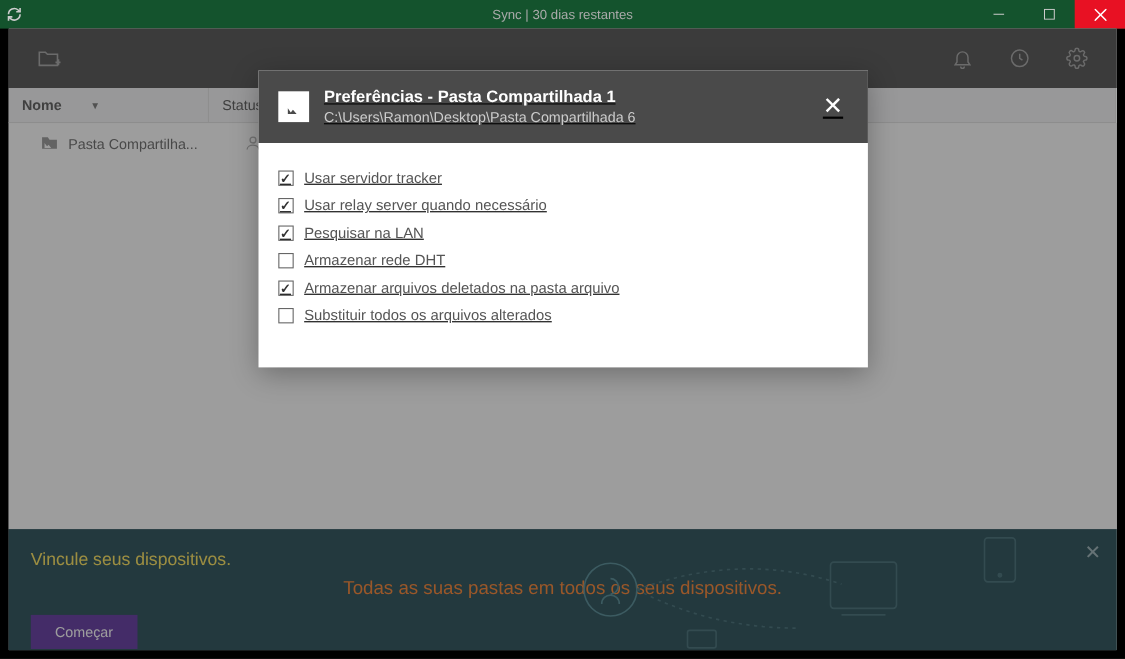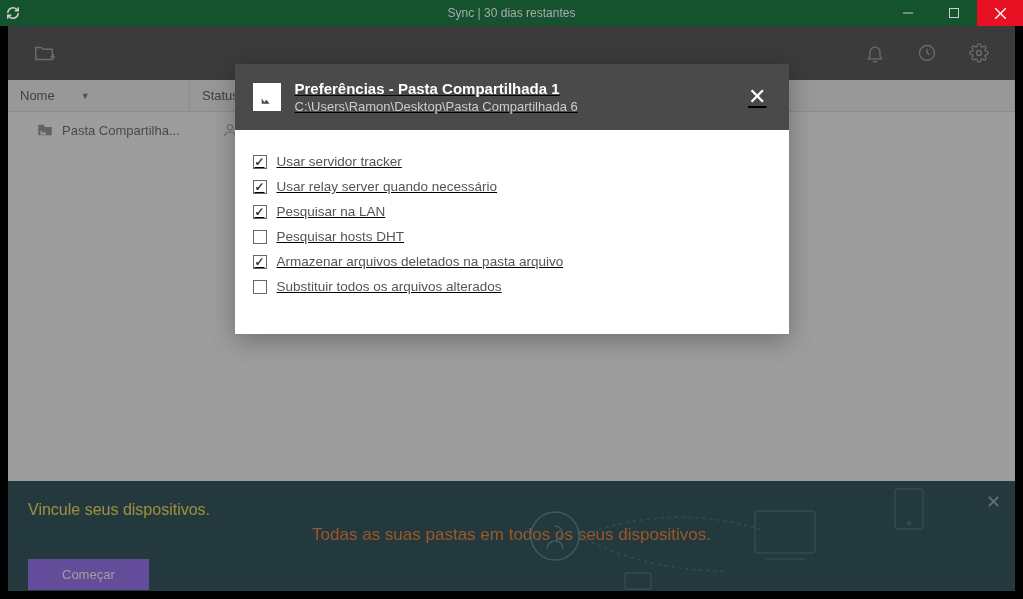--- a/index.html
+++ b/index.html
@@ -19,35 +19,35 @@
 
 .toolbar { height: 54px; background: #3a3a3a; display: flex; align-items: center; padding: 0 12px; justify-content: space-between; }
 .toolbar-left { display: flex; align-items: center; gap: 14px; }
 .toolbar-right { display: flex; align-items: center; gap: 4px; }
 .tb-icon { width: 48px; height: 48px; display: flex; align-items: center; justify-content: center; color: #9a9a9a; cursor: pointer; }
 .tb-icon svg { stroke: #9a9a9a; }
 
 
 .col-header { height: 32px; background: #f4f5f6; display: flex; align-items: center; border-bottom: 1px solid #ddd; }
 .col { padding: 0 12px; font-size: 13px; color: #444; display: flex; align-items: center; gap: 6px; border-right: 1px solid #e0e0e0; height: 100%; }
-.col-name { width: 182px; font-weight: 400; gap: 26px; }
+.col-name { width: 182px; font-weight: 700; gap: 26px; }
 .col-status { flex: 1; }
 
 
 .content { flex: 1; background: #fff; overflow: auto; }
 .row { display: flex; align-items: center; height: 36px; padding: 0 28px; font-size: 13px; color: #555; }
 .row-icon { width: 18px; height: 18px; margin-right: 8px; color: #888; }
 .row-name { width: 148px; overflow: hidden; text-overflow: ellipsis; white-space: nowrap; }
 .row-status { display: flex; align-items: center; gap: 6px; color: #888; padding-left: 12px; }
 
 
 .banner { position: relative; height: 110px; background: #0a3640; color: #cde; padding: 20px 20px; overflow: hidden; }
 .banner-title { font-size: 16px; color: #fde047; margin-bottom: 6px; }
 .banner-sub { font-size: 17px; color: #f97316; margin-bottom: 14px; text-align: center; }
-.banner-btn { background: #8b5cf6; color: #fff; border: none; padding: 8px 34px; font-size: 13px; cursor: pointer; }
+.banner-btn { background: #4c1d95; color: #fff; border: none; padding: 8px 22px; font-size: 13px; cursor: pointer; }
 .banner-close { position: absolute; top: 10px; right: 14px; color: #8fa8ae; font-size: 18px; cursor: pointer; }
 .banner-deco { position: absolute; right: 0; top: 0; height: 100%; width: 520px; pointer-events: none; }
 
 
 .overlay { position: absolute; top: 26px; left: 8px; right: 8px; bottom: 8px; background: rgba(60,60,60,0.5); display: flex; align-items: flex-start; justify-content: center; text-decoration: underline; }
 .modal { width: 554px; margin-top: 38px; background: #fff; box-shadow: 0 6px 24px rgba(0,0,0,0.3); }
 .modal-head { background: #4a4a4a; color: #fff; padding: 16px 18px; display: flex; align-items: center; position: relative; }
 .modal-head-icon { width: 28px; height: 28px; margin-right: 14px; background: #fff; color: #4a4a4a; display: flex; align-items: center; justify-content: center; }
 .modal-head-text { flex: 1; }
 .modal-title { font-size: 15px; font-weight: 600; margin-bottom: 2px; }
@@ -200,21 +200,21 @@
         <label class="opt">
           <span class="chk checked"></span>
           <span>Usar relay server quando necessário</span>
         </label>
         <label class="opt">
           <span class="chk checked"></span>
           <span>Pesquisar na LAN</span>
         </label>
         <label class="opt">
           <span class="chk"></span>
-          <span>Pesquisar hosts DHT</span>
+          <span>Armazenar rede DHT</span>
         </label>
         <label class="opt">
           <span class="chk checked"></span>
           <span>Armazenar arquivos deletados na pasta arquivo</span>
         </label>
         <label class="opt">
           <span class="chk"></span>
           <span>Substituir todos os arquivos alterados</span>
         </label>
       </div>

